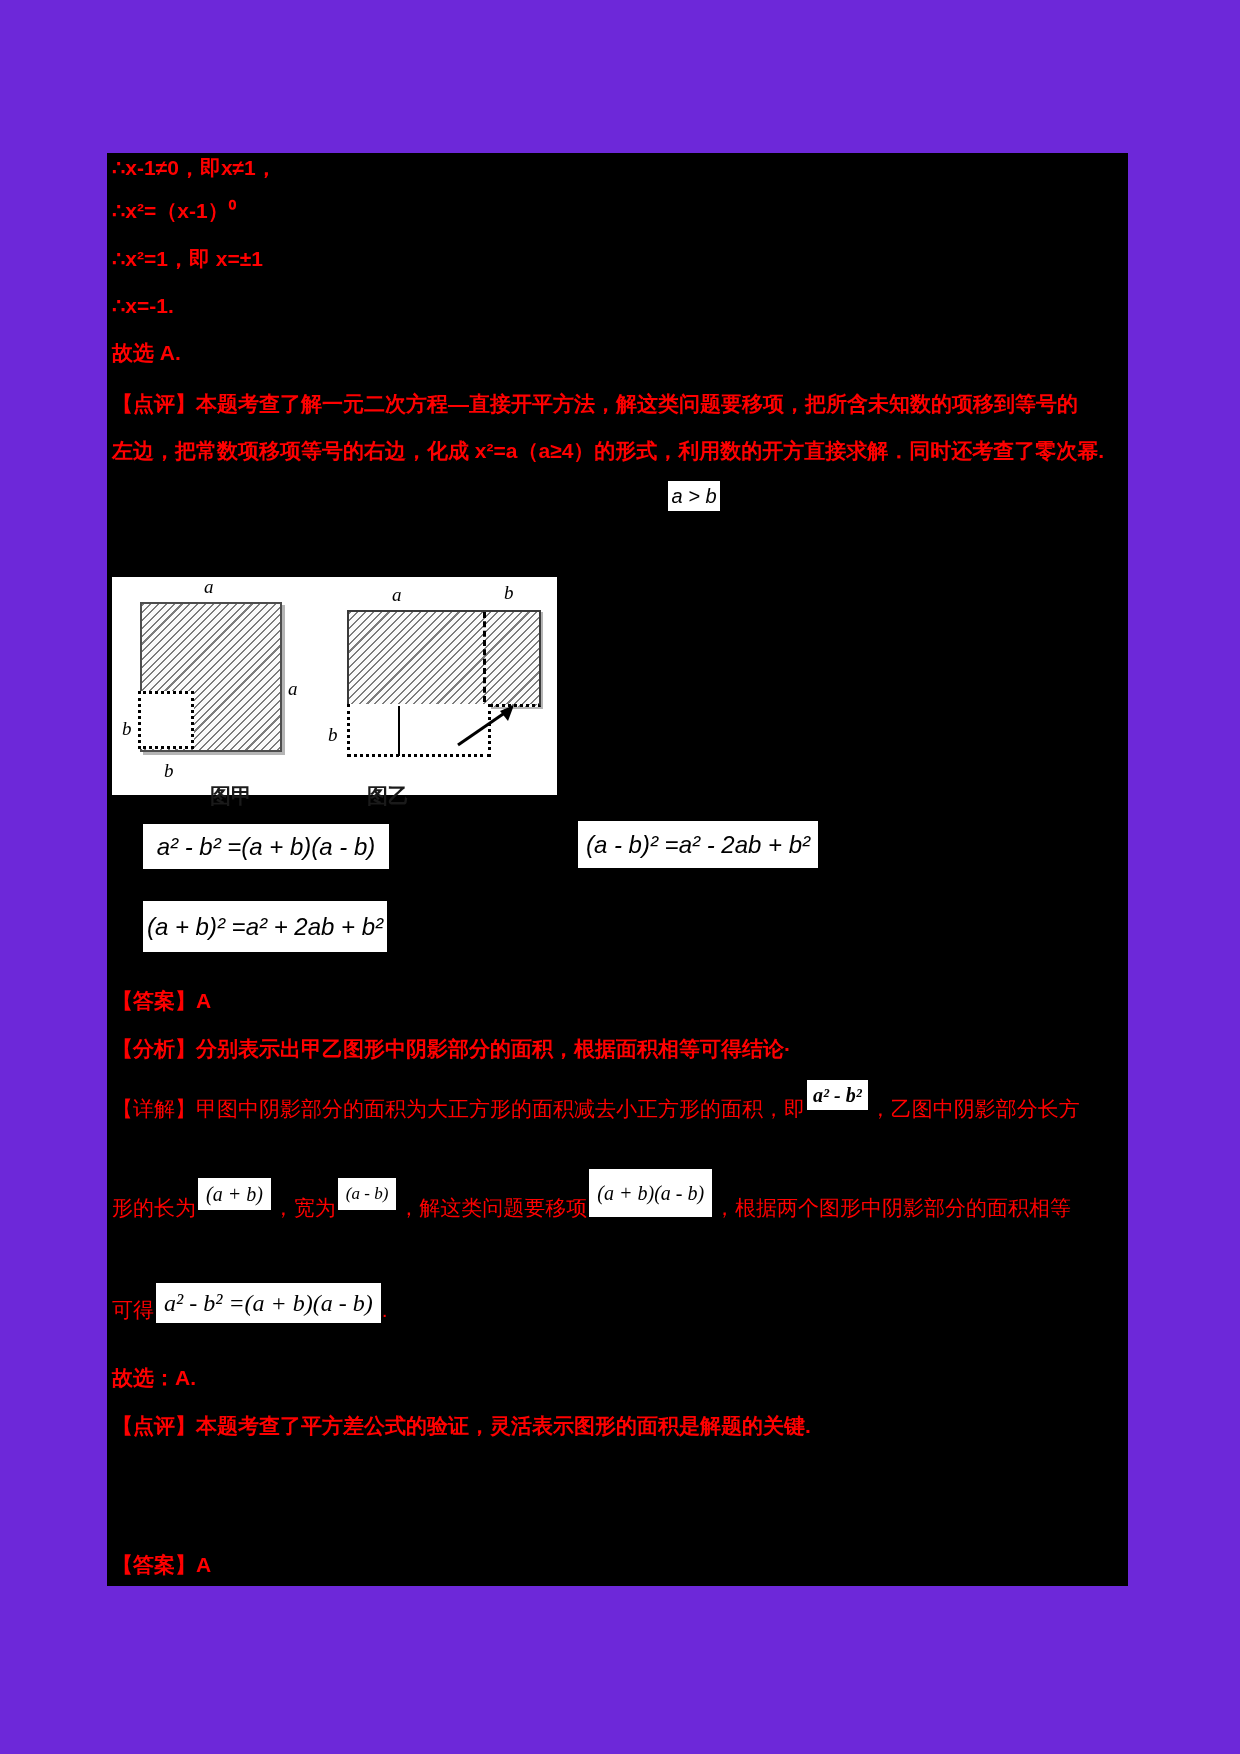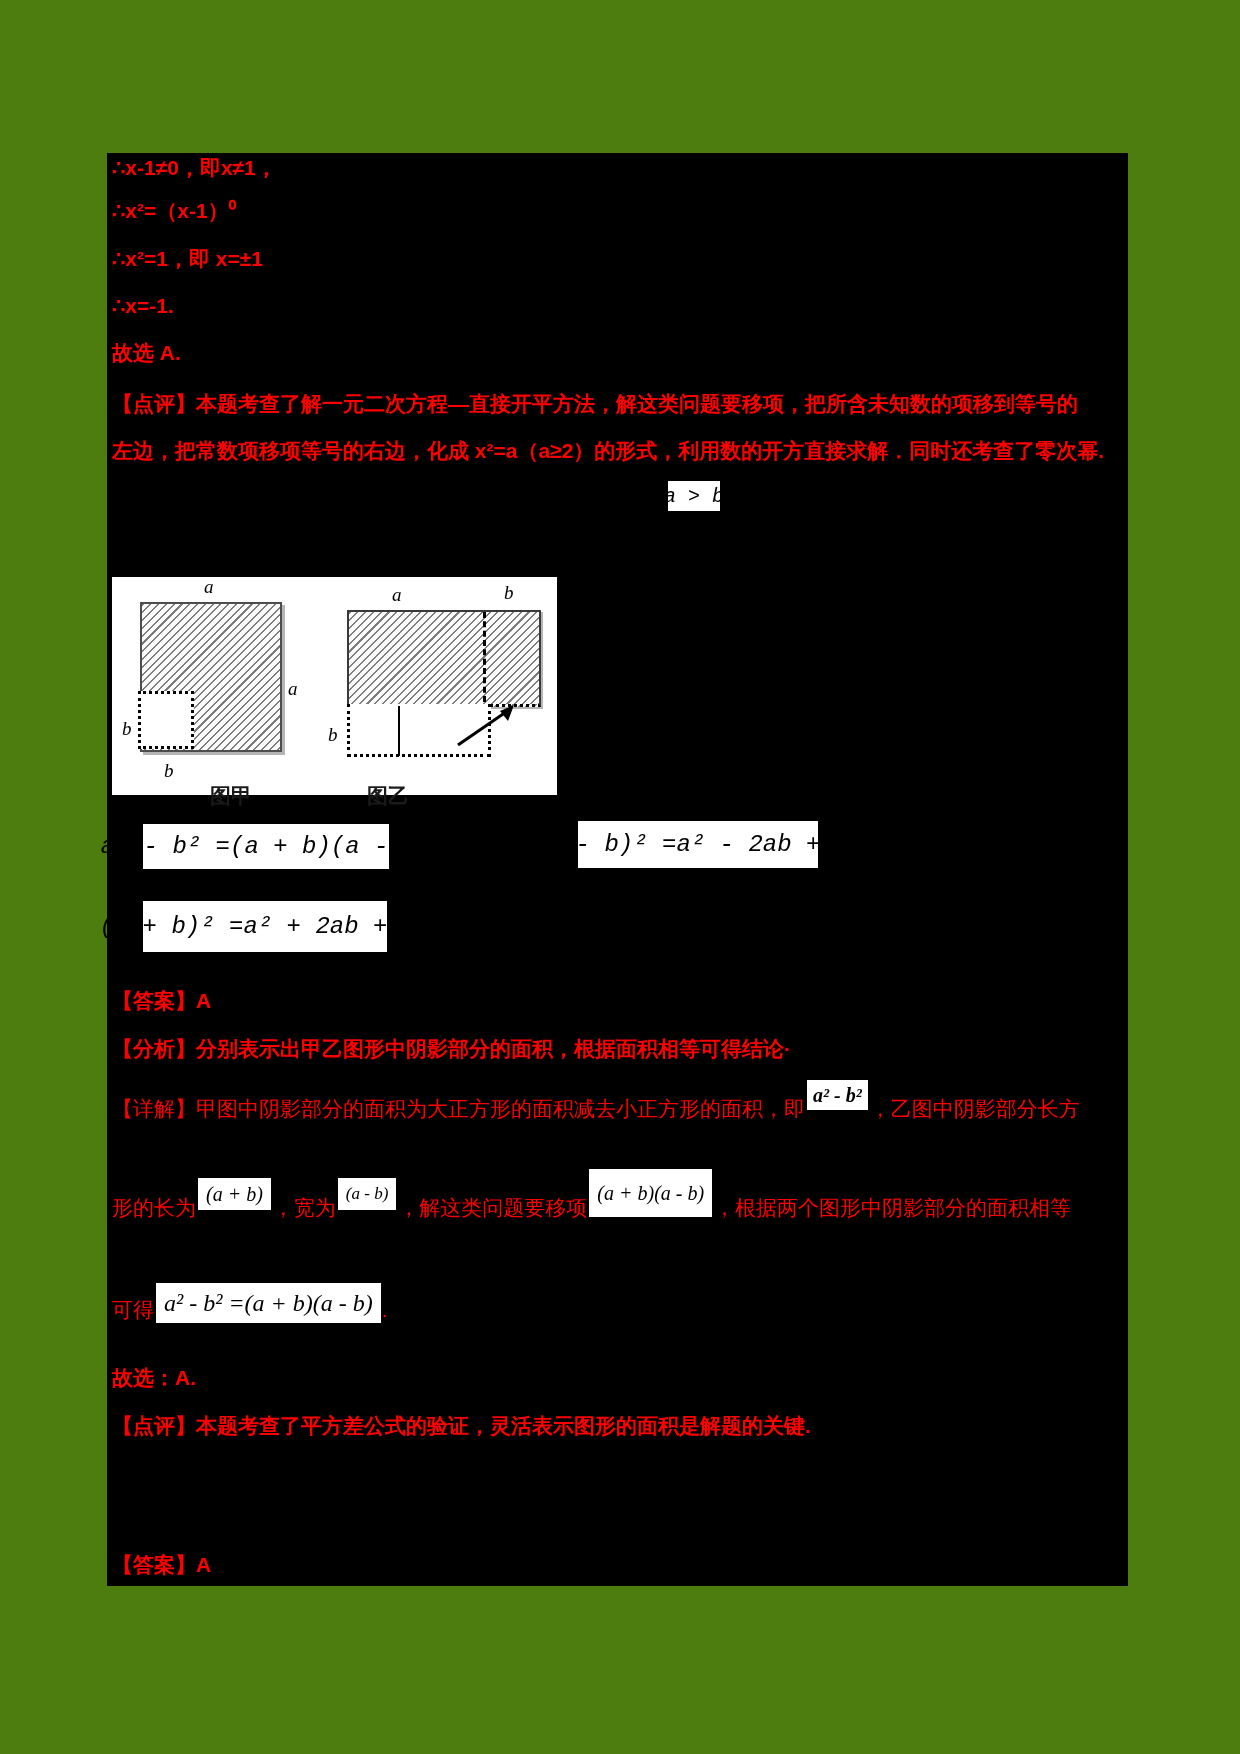--- a/index.html
+++ b/index.html
@@ -1,22 +1,22 @@
 <!DOCTYPE html>
 <html><head>
 <meta charset="utf-8">
 <style>
   html,body{margin:0;padding:0;background:#fff;}
-  #page{position:relative;width:1240px;height:1754px;background:#4d7c0f;overflow:hidden;
+  #page{position:relative;width:1240px;height:1754px;background:#6d28d9;overflow:hidden;
         font-family:"Liberation Sans",sans-serif;}
   #panel{position:absolute;left:107px;top:153px;width:1021px;height:1433px;background:#000000;}
   .red-line{position:absolute;left:5px;color:#ff0000;font-weight:bold;font-size:21px;
             line-height:26px;white-space:nowrap;letter-spacing:0px;}
   .fbox{position:absolute;background:#ffffff;color:#000000;
-        font-family:Liberation Mono, monospace;font-style:italic;
+        font-family:Liberation Sans, sans-serif;font-style:italic;
         display:flex;align-items:center;justify-content:center;white-space:nowrap;}
   .flexline{position:absolute;left:5px;display:flex;align-items:flex-end;white-space:nowrap;}
   .flexline .red-seg{color:#ff0000;font-weight:normal;font-size:21px;line-height:26px;white-space:nowrap;margin-top:20px;}
   .inline-fbox{background:#ffffff;color:#000;font-family:"Liberation Serif",serif;font-style:italic;
         display:flex;align-items:center;justify-content:center;white-space:nowrap;}
   
   #figure{position:absolute;left:5px;top:424px;width:445px;height:218px;background:#ffffff;}
   .hatch{background:repeating-linear-gradient(135deg,#7d7d7d 0px,#7d7d7d 1.5px,#fbfbfb 1.5px,#fbfbfb 5.5px);}
   .fig-label{position:absolute;color:#000;font-family:"Liberation Serif",serif;
              font-style:italic;font-size:19px;line-height:19px;}
@@ -39,21 +39,21 @@
 
 <div id="page">
   <div id="panel">
 
     <div class="red-line" style="top:2px;">∴x-1≠0，即x≠1，</div>
     <div class="red-line" style="top:45px;">∴x²=（x-1）⁰</div>
     <div class="red-line" style="top:93px;">∴x²=1，即 x=±1</div>
     <div class="red-line" style="top:140px;">∴x=-1.</div>
     <div class="red-line" style="top:187px;">故选 A.</div>
     <div class="red-line" style="top:238px;">【点评】本题考查了解一元二次方程—直接开平方法，解这类问题要移项，把所含未知数的项移到等号的</div>
-    <div class="red-line" style="top:285px;">左边，把常数项移项等号的右边，化成 x²=a（a≥2）的形式，利用数的开方直接求解．同时还考查了零次幂.</div>
+    <div class="red-line" style="top:285px;">左边，把常数项移项等号的右边，化成 x²=a（a≥4）的形式，利用数的开方直接求解．同时还考查了零次幂.</div>
 
     <div class="fbox" style="left:561px;top:328px;width:52px;height:30px;font-size:20px;">a &gt; b</div>
 
     <div id="figure">
 
       <div id="jia-square" class="hatch"></div>
       <div id="jia-small"></div>
       <span class="fig-label" style="left:92px;top:0px;">a</span>
       <span class="fig-label" style="left:176px;top:102px;">a</span>
       <span class="fig-label" style="left:10px;top:142px;">b</span>

